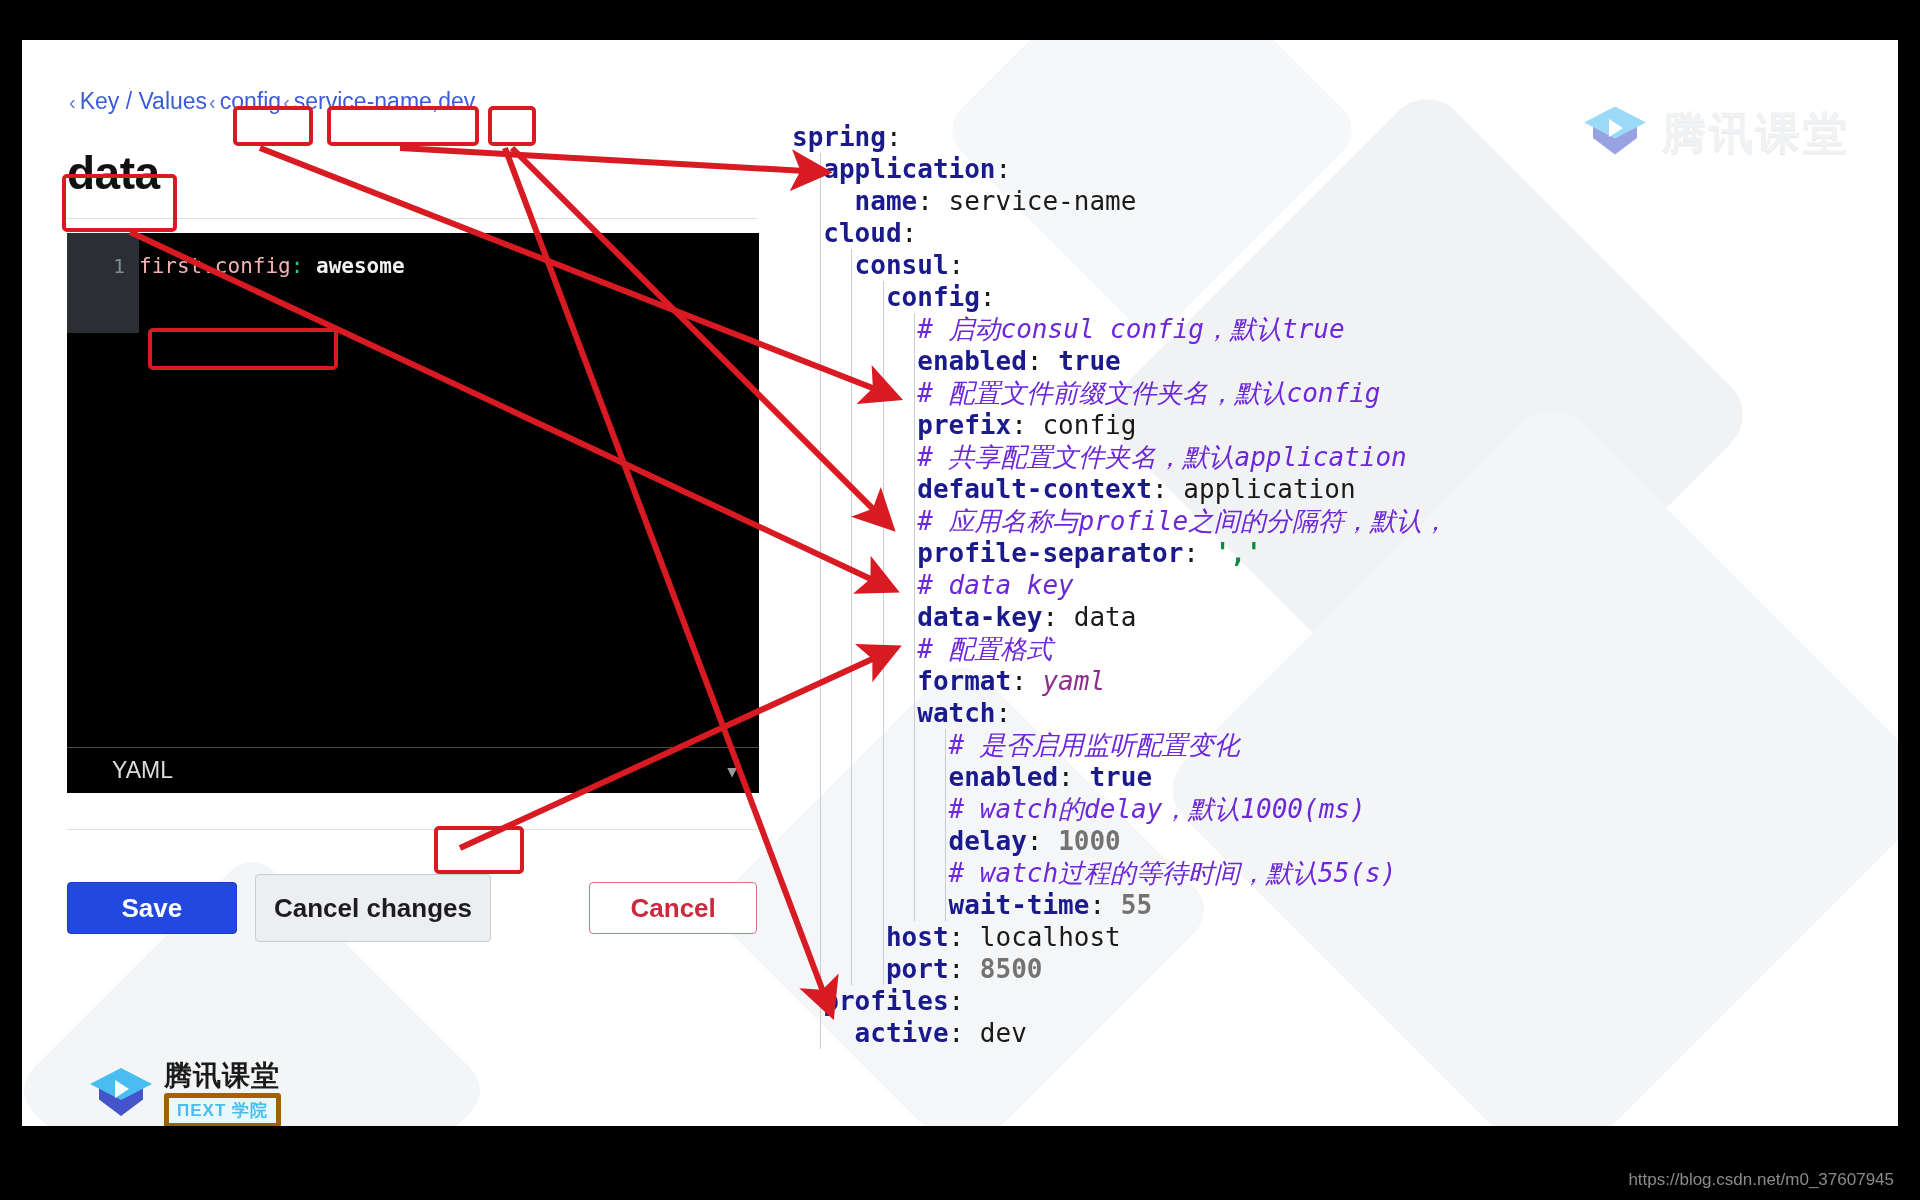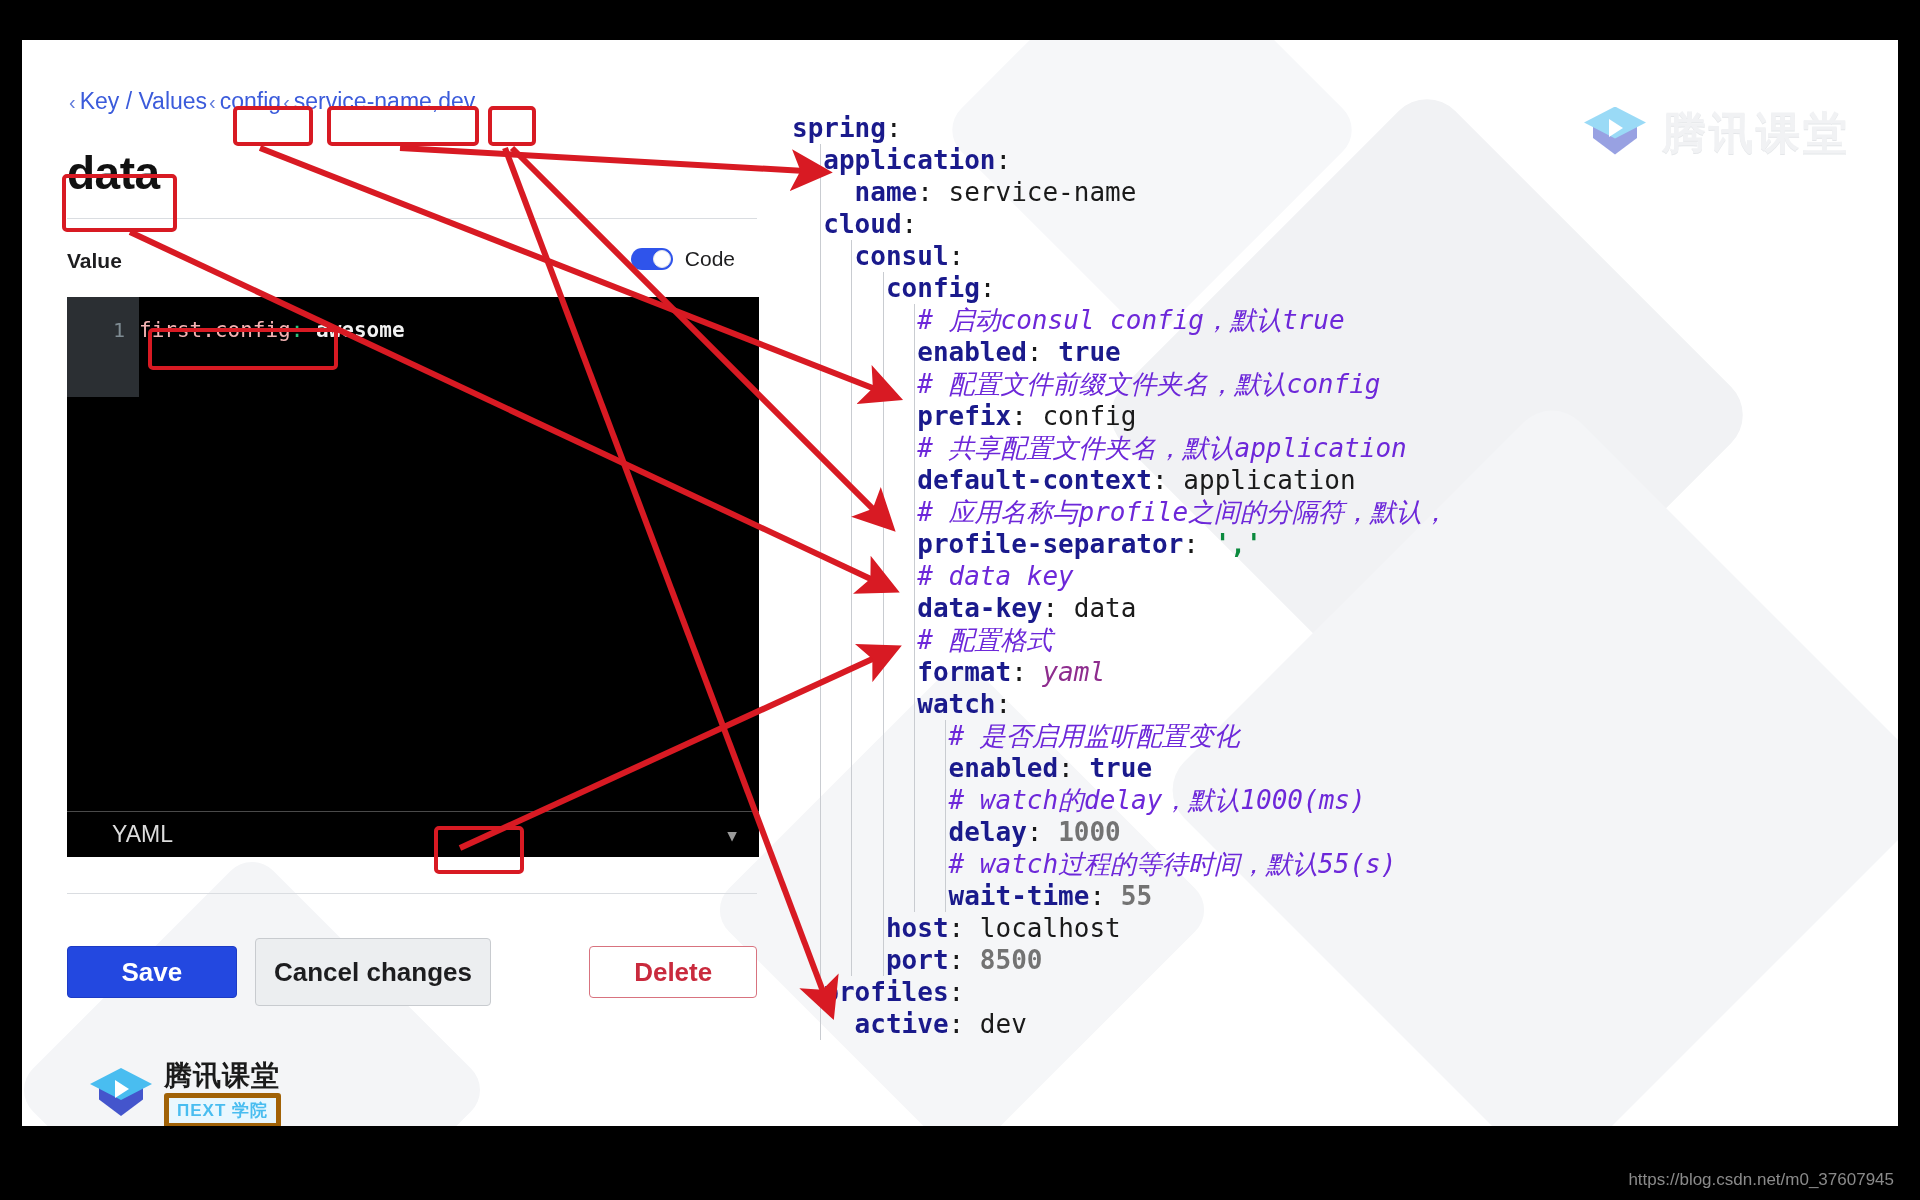--- a/index.html
+++ b/index.html
@@ -253,21 +253,21 @@
     font-size: 17px; color: #49bdf0; font-weight: bold;
     background: #e9f7fe; border: 5px solid #a16207;
     padding: 1px 8px; border-radius: 3px;
     letter-spacing: 1px;
     width: fit-content;
   }
 
   
   #yaml {
     position: absolute;
-    left: 770px; top: 72px;
+    left: 770px; top: 81px;
     font-family: "DejaVu Sans Mono", monospace;
     font-size: 26px;
     line-height: 32px;
     white-space: pre;
   }
   .yrow { position: relative; height: 32px; }
   .ykey   { color: #1a1a8c; font-weight: bold; }
   .ypunct { color: #1a1a1a; }
   .yval   { color: #1a1a1a; }
   .ynum   { color: #737373; font-weight: bold; }
@@ -356,47 +356,38 @@
     <div id="left-panel">
 
       <div id="breadcrumb">
         <span class="chev">‹</span><a class="crumb">Key / Values</a><span class="chev">‹</span><a class="crumb">config</a><span class="chev">‹</span><a class="crumb">service-name,dev</a>
       </div>
 
       <div id="page-title">data</div>
 
       <div class="hr"></div>
 
-      <div id="value-row">
-        <span id="value-label">Value</span>
-        <div id="code-toggle-wrap">
-          <div class="switch">
-            <div class="knob"></div>
-          </div>
-          <span id="code-toggle-label">Code</span>
-        </div>
-      </div>
 
       <div id="editor">
         <div id="gutter"></div>
         <div id="editor-line">
           <span id="line-no">1</span><span class="tok-key">first.config</span><span class="tok-colon">:</span><span style="color:#f2f2f2"> </span><span class="tok-val">awesome</span>
         </div>
         <div id="editor-footer">
           <span id="lang-select">YAML</span>
           <span id="lang-caret">▼</span>
         </div>
       </div>
 
       <div class="hr2"></div>
 
       <div id="buttons">
         <div class="btn" id="btn-save">Save</div>
         <div class="btn" id="btn-cancel">Cancel changes</div>
-        <div class="btn" id="btn-delete">Delete</div>
+        <div class="btn" id="btn-delete">Cancel</div>
       </div>
     </div>
 
     <div id="brand-bottom">
       <div class="cap-logo">
         <div class="bottom"></div>
           <div class="top"></div>
           <div class="play"></div>
       </div>
       <div id="brand-text">

